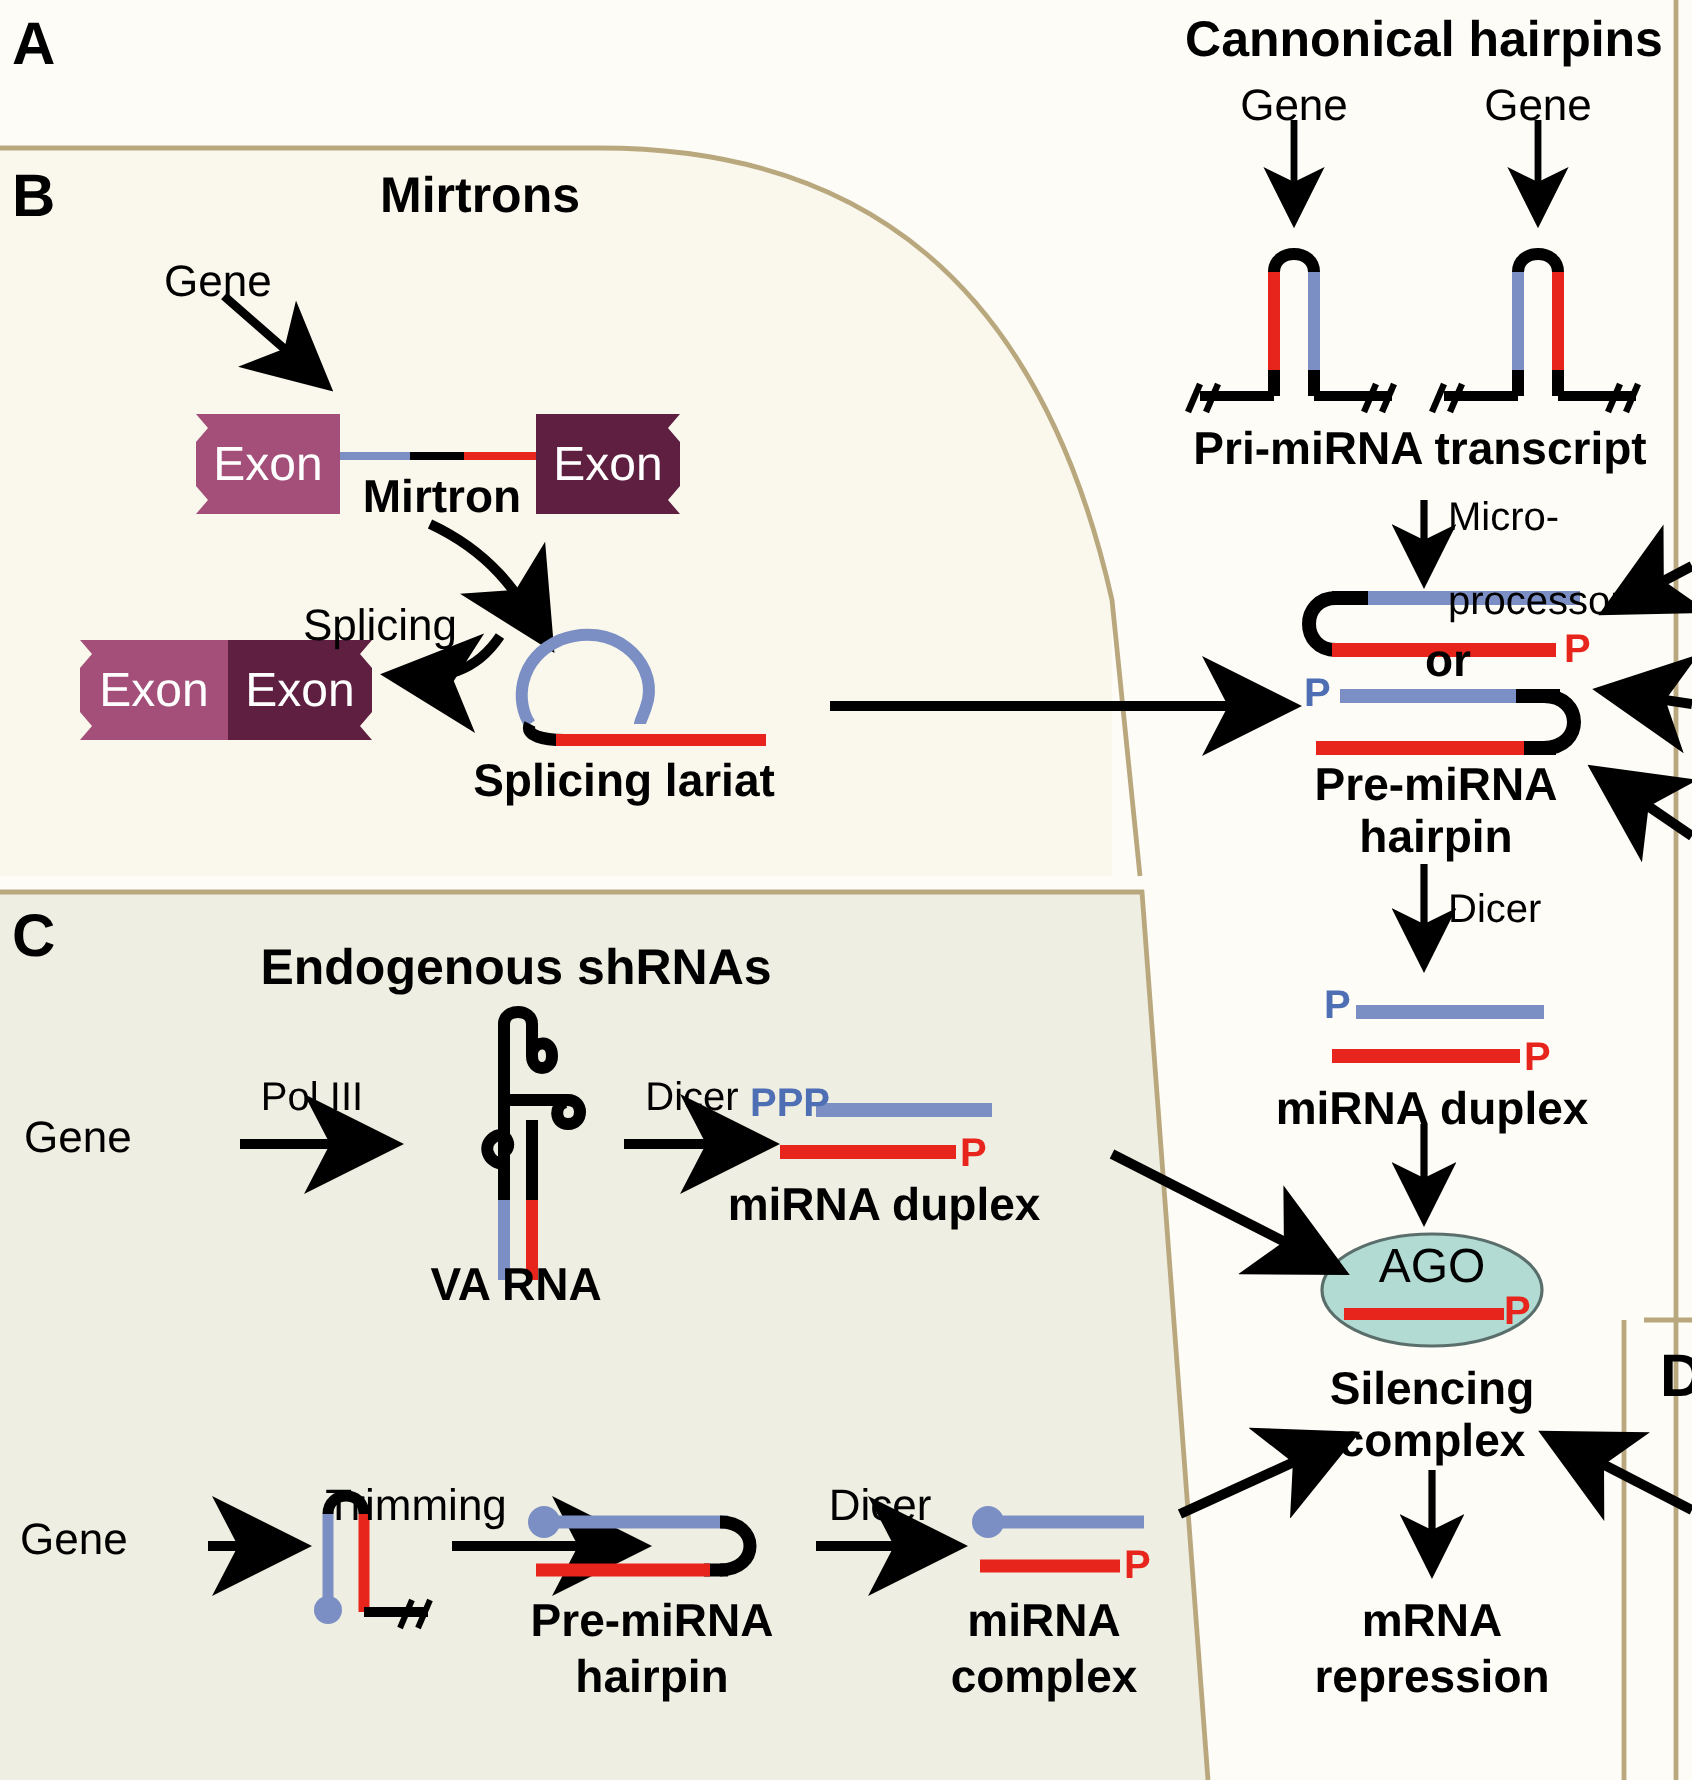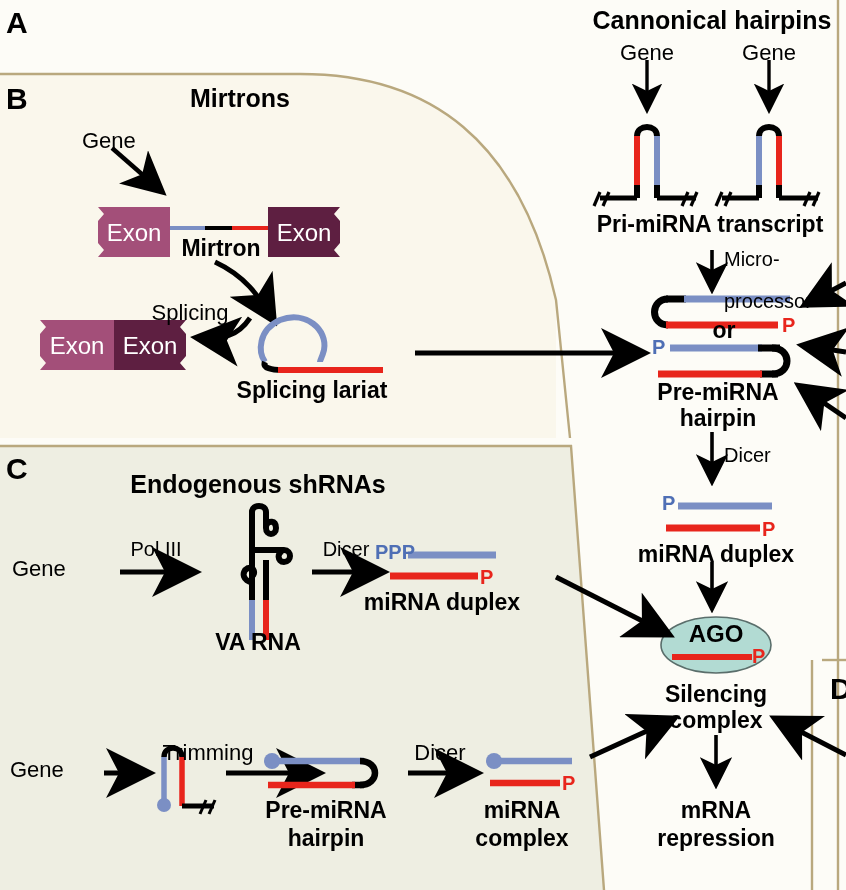--- a/index.html
+++ b/index.html
@@ -208,21 +208,21 @@
   <div class="lbl bold-lbl ctr" style="left:724px;top:318px;">or</div>
   <div class="lbl pmark" style="left:782px;top:314px;">P</div>
   <div class="lbl pmark-b" style="left:652px;top:336px;">P</div>
   <div class="lbl bold-lbl ctr" style="left:718px;top:380px;">Pre-miRNA</div>
   <div class="lbl bold-lbl ctr" style="left:718px;top:406px;">hairpin</div>
   <div class="lbl plain-sm" style="left:724px;top:444px;">Dicer</div>
   <div class="lbl pmark-b" style="left:662px;top:492px;">P</div>
   <div class="lbl pmark" style="left:762px;top:518px;">P</div>
   <div class="lbl bold-lbl ctr" style="left:716px;top:542px;">miRNA duplex</div>
 
-  <div class="lbl ago-txt ctr" style="left:716px;top:620px;font-weight:bold;">AGO</div>
+  <div class="lbl ago-txt ctr" style="left:716px;top:620px;">AGO</div>
   <div class="lbl pmark" style="left:752px;top:645px;">P</div>
   <div class="lbl bold-lbl ctr" style="left:716px;top:682px;">Silencing</div>
   <div class="lbl bold-lbl ctr" style="left:716px;top:708px;">complex</div>
   <div class="lbl bold-lbl ctr" style="left:716px;top:798px;">mRNA</div>
   <div class="lbl bold-lbl ctr" style="left:716px;top:826px;">repression</div>
 
   <div class="lbl plain-lbl" style="left:82px;top:128px;">Gene</div>
   <div class="lbl exon-txt ctr" style="left:134px;top:219px;">Exon</div>
   <div class="lbl exon-txt ctr" style="left:304px;top:219px;">Exon</div>
   <div class="lbl bold-lbl ctr" style="left:221px;top:236px;">Mirtron</div>

